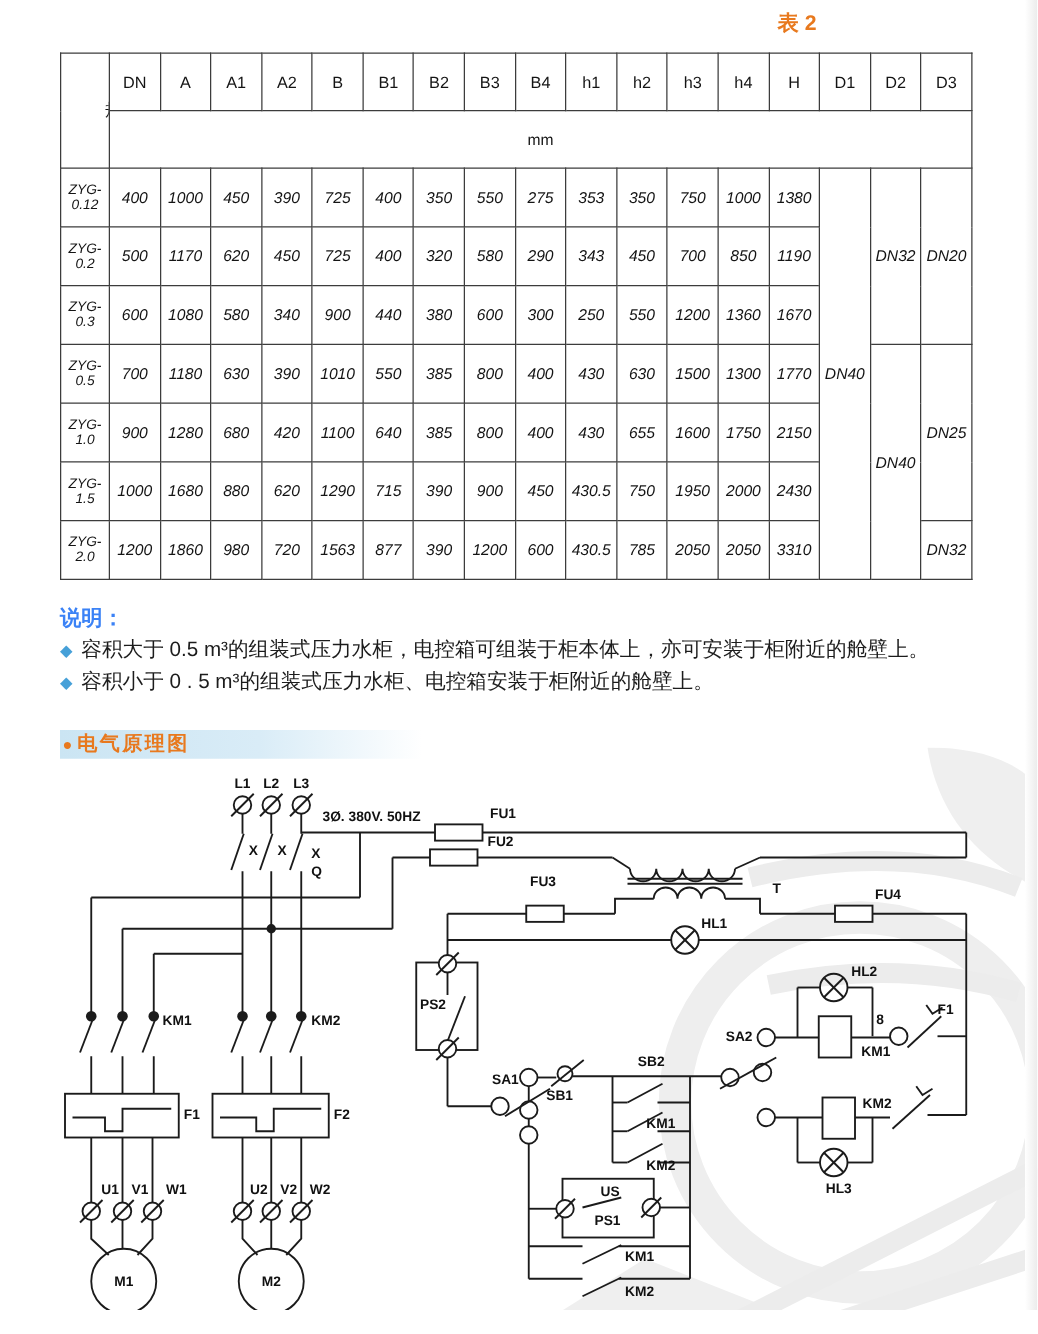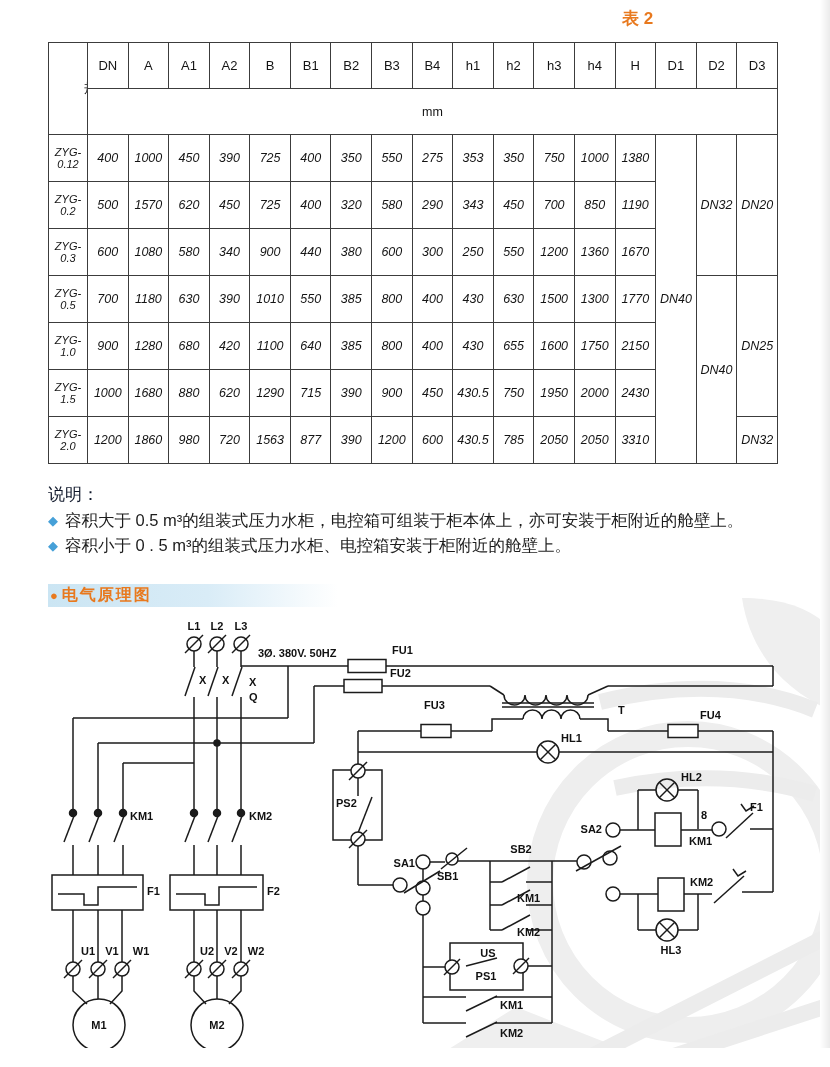--- a/index.html
+++ b/index.html
@@ -11,21 +11,21 @@
   table.spec{position:absolute;left:48px;top:42px;width:730px;border-collapse:collapse;
         table-layout:fixed;background:#fff;}
   .spec th,.spec td{border:1px solid #3c3c3c;text-align:center;vertical-align:middle;
         padding:0;font-weight:normal;color:#141414;overflow:hidden;}
   .spec .r-head{height:46px;} .spec .r-unit{height:46px;margin-left:48px;} .spec .r-data{height:47px;font-style:italic;}
   .spec th{font-size:13px;}
   .spec td{font-size:12.5px;}
   .spec .corner{font-size:14px;white-space:nowrap;padding-left:35px;}
   .spec .model{font-size:11px;}
   .notes{position:absolute;left:48px;top:483px;width:745px;}
-  .notes-heading{font-size:17px;font-weight:normal;color:#0f172a;margin-bottom:3px;}
+  .notes-heading{font-size:17px;font-weight:bold;color:#3b82f6;margin-bottom:3px;}
   .note-item{position:relative;padding-left:17px;font-size:16.5px;line-height:1.45;
         color:#1c1c1c;margin:1px 0;}
   .note-item .diamond{position:absolute;left:0;top:3px;font-size:13px;color:#46a0d8;}
   .section-header{position:absolute;left:48px;top:584px;width:290px;height:23px;
         display:flex;align-items:center;
         background:linear-gradient(90deg,#cbe5f3 0%,#d9ecf7 55%,#ffffff 100%);}
   .section-header .dot{color:#e8791e;font-size:13px;margin:0 4px 0 2px;}
   .section-header .stitle{color:#e8791e;font-size:16px;font-weight:bold;letter-spacing:2px;}
   svg.schematic{position:absolute;left:0;top:598px;}
   svg.schematic text{font-family:"Liberation Sans","DejaVu Sans",sans-serif;
@@ -82,21 +82,21 @@
       <td>750</td>
       <td>1000</td>
       <td>1380</td>
       <td rowspan="7">DN40</td>
       <td rowspan="3">DN32</td>
       <td rowspan="3">DN20</td>
     </tr>
     <tr class="r-data">
       <td class="model">ZYG-0.2</td>
       <td>500</td>
-      <td>1570</td>
+      <td>1170</td>
       <td>620</td>
       <td>450</td>
       <td>725</td>
       <td>400</td>
       <td>320</td>
       <td>580</td>
       <td>290</td>
       <td>343</td>
       <td>450</td>
       <td>700</td>

